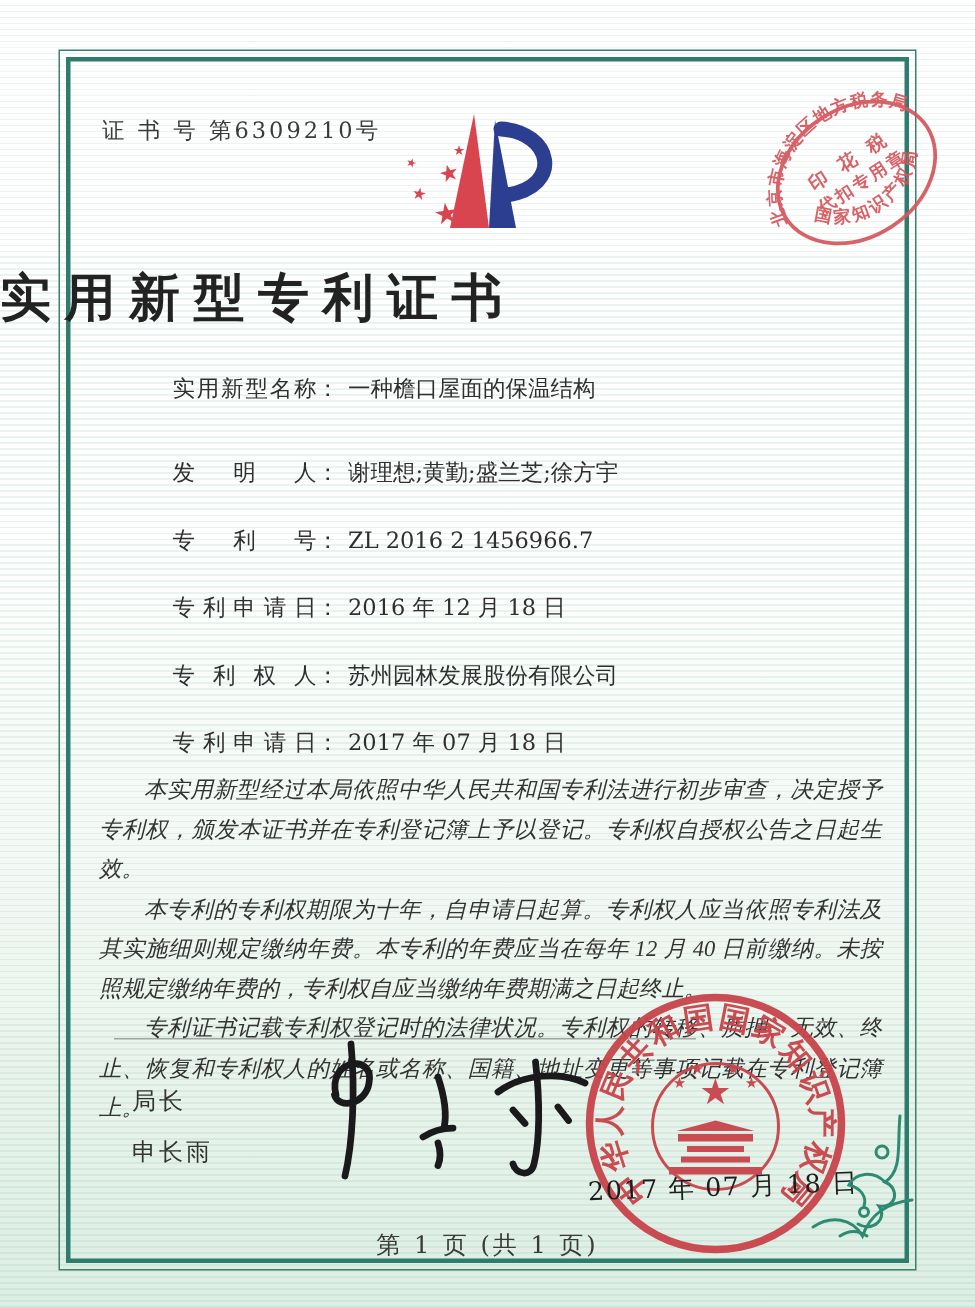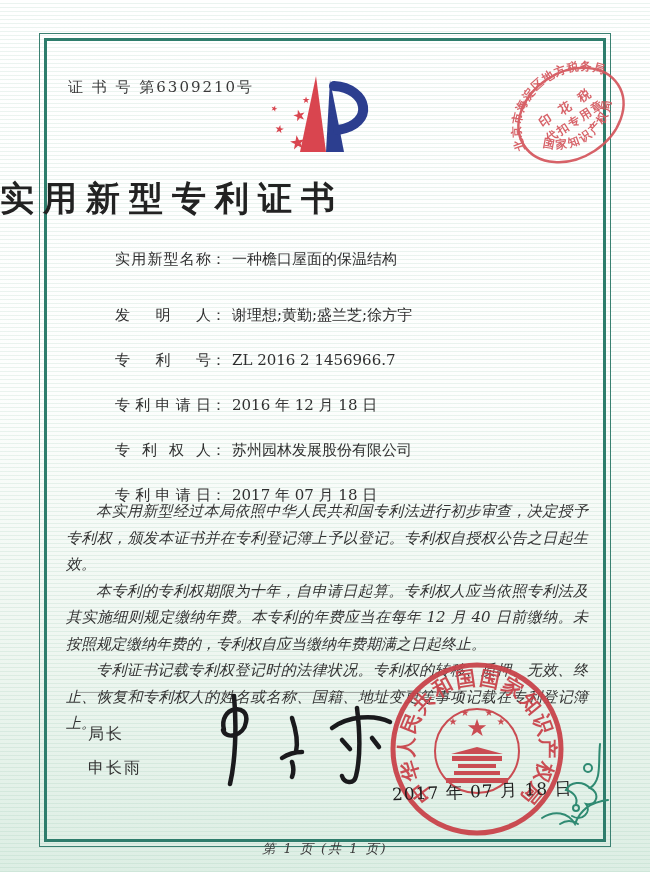--- a/index.html
+++ b/index.html
@@ -31,43 +31,43 @@
     text-align:left; font-size:34px; font-weight:bold;
     letter-spacing:9px; color:#222;
   }
   .field-row { position:absolute; left:91px; font-size:15px; white-space:nowrap;margin-left:24px; }
   .flabel {
     display:inline-block; width:96px;
     text-align:justify; text-align-last:justify; vertical-align:bottom;
   }
   .fcolon { display:inline-block; margin-right:6px; }
   .paras {
-    position:absolute; left:66px; width:522px; top:498px;
+    position:absolute; left:66px; width:522px; top:514px;
     font-size:15px; line-height:26.5px; text-align:justify;
-    font-style:italic; color:#333;
+    font-style:italic; color:#333;font-family:Liberation Serif, serif;
   }
   .paras p { margin:0; text-indent:2em; }
   .crease {
     position:absolute; left:76px; top:692px; width:388px; height:0;
     border-top:1.5px solid rgba(70,70,70,0.45);
   }
   .signer { position:absolute; left:88px; top:724px; font-family:Liberation Serif, serif; font-size:16px; color:#333; }
   .signer div { margin-bottom:13px; letter-spacing:2px; }
   .signature { position:absolute; left:196px; top:688px; }
   .logo { position:absolute; left:250px; top:70px; }
   .tax-stamp { position:absolute; left:496px; top:40px; transform:rotate(-33deg); opacity:0.92; }
   .seal { position:absolute; left:386px; top:658px; opacity:0.95; }
   .seal-date {
     position:absolute; left:392px; top:780px;
     font-size:17px; letter-spacing:1px; color:#1d1d1d;
     transform:rotate(-2deg); white-space:nowrap;
   }
   .footer {
-    position:absolute; left:0; right:0; top:840px;
-    text-align:center; font-size:13px; letter-spacing:2px; color:#3a3a3a;font-style:italic;
+    position:absolute; left:0; right:0; top:820px;
+    text-align:center; font-size:16px; letter-spacing:2px; color:#3a3a3a;
   }
   .flourish { position:absolute; left:530px; top:740px; }
 </style>
 </head>
 <body>
 
 <div class="page">
   <div class="texture"></div>
   <div class="frame-outer"></div>
   <div class="frame-inner"></div>

